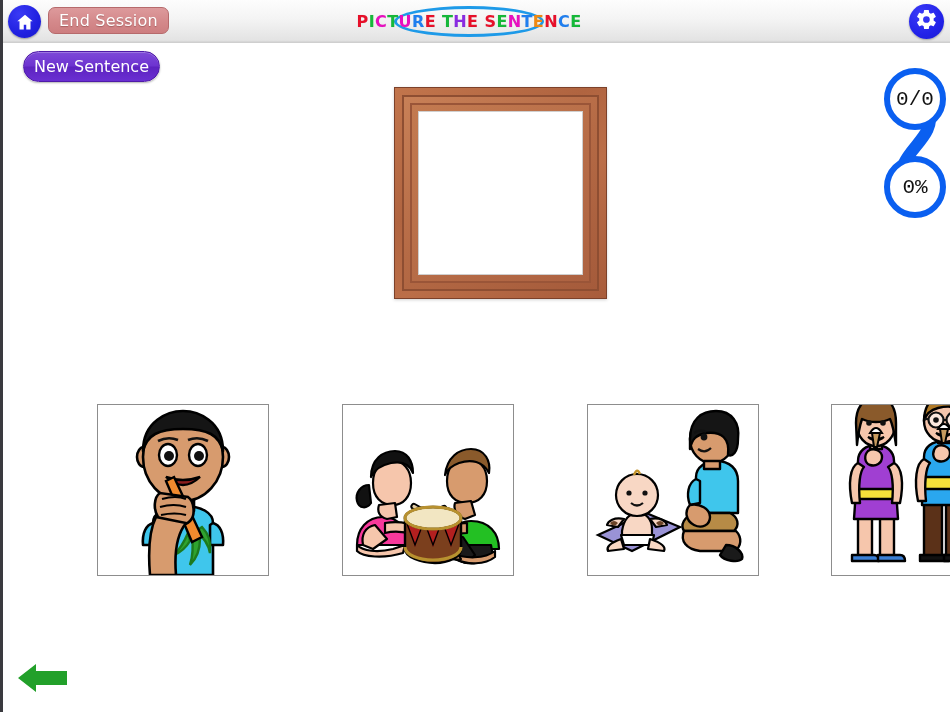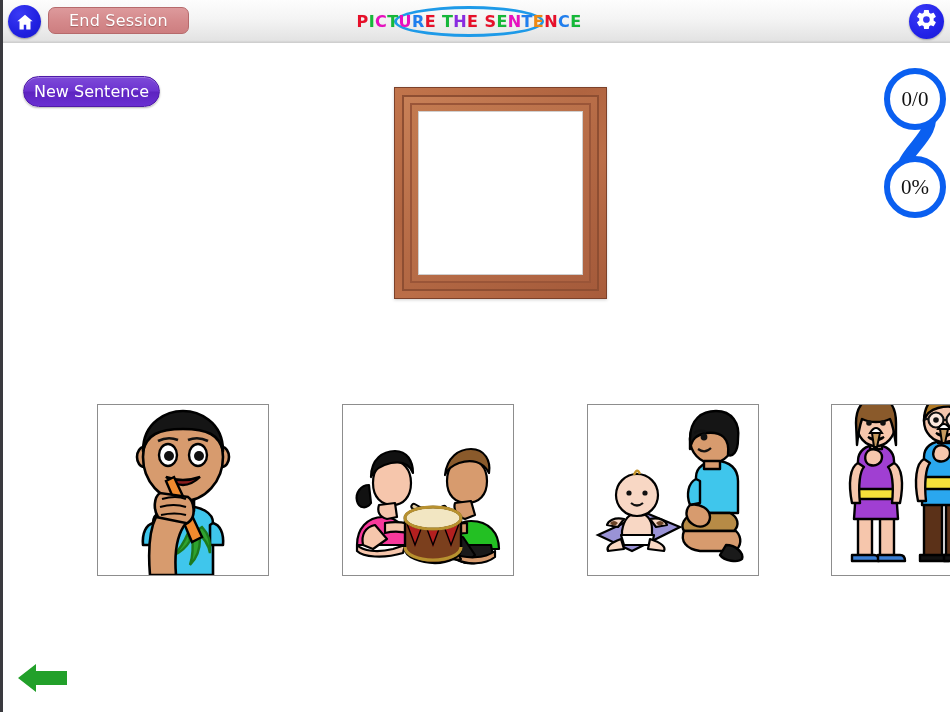--- a/index.html
+++ b/index.html
@@ -26,21 +26,21 @@
   }
   .home-btn{
     position:absolute;left:5px;top:5px;width:33px;height:33px;border-radius:50%;
     background:radial-gradient(circle at 35% 28%, #3a3af5 0%, #2020e0 60%, #1818c8 100%);
     box-shadow:0 1px 2px rgba(0,0,0,.35);
     display:flex;align-items:center;justify-content:center;cursor:pointer;
   }
   .home-btn svg{display:block;}
   .end-session{
     position:absolute;left:45px;top:7px;height:27px;
-    padding:0 20px;
+    padding:0 10px;
     display:flex;align-items:center;justify-content:center;
     background:linear-gradient(to bottom,#dd9a9c 0%,#d58a8c 50%,#cd7e80 100%);
     border:1px solid #b66a6c;border-radius:7px;
     color:#ffffff;font-size:16px;letter-spacing:.2px;
     text-shadow:0 1px 1px rgba(120,60,60,.5);
     cursor:pointer;box-sizing:border-box;
     font-family:"DejaVu Sans", sans-serif;
   }
   .title-wrap{
     position:absolute;left:391px;top:6px;width:150px;height:31px;
@@ -59,41 +59,41 @@
   .title-text span{ -webkit-text-stroke:.3px rgba(0,0,0,.08); }
   .gear-btn{
     position:absolute;right:9px;top:4px;width:35px;height:35px;border-radius:50%;
     background:radial-gradient(circle at 35% 28%, #3b3bf8 0%, #2222e8 60%, #1b1bd0 100%);
     box-shadow:0 1px 2px rgba(0,0,0,.3);
     display:flex;align-items:center;justify-content:center;cursor:pointer;
   }
 
   
   .new-sentence{
-    position:absolute;left:20px;top:76px;width:137px;height:31px;
+    position:absolute;left:20px;top:51px;width:137px;height:31px;
     border-radius:16px;
     background:linear-gradient(to bottom,#7d4ad8 0%,#6d33d0 48%,#5d23c0 52%,#6a2fd2 100%);
     border:1px solid #4f1ba8;
     color:#fff;font-size:16px;
     display:flex;align-items:center;justify-content:center;
     box-shadow:0 1px 2px rgba(0,0,0,.3), inset 0 1px 0 rgba(255,255,255,.25);
     cursor:pointer;box-sizing:border-box;
     font-family:"DejaVu Sans", sans-serif;
   }
 
   
   .score-stack{ position:absolute;right:0px;top:62px;width:70px;height:170px; }
   .score-link{ position:absolute;left:0;top:0;width:70px;height:170px; }
   .score-circle{
     position:absolute;width:62px;height:62px;border-radius:50%;
     border:6px solid #0a5ff0;background:#ffffff;
     display:flex;align-items:center;justify-content:center;
     box-sizing:border-box;
     font-size:21px;color:#111;
-    font-family:Liberation Serif, serif;
+    font-family:Liberation Mono, monospace;
     z-index:3;
   }
   .score-circle.top{ left:4px;top:6px; }
   .score-circle.bottom{ left:4px;top:94px; }
 
   
   .frame{
     position:absolute;left:391px;top:87px;width:213px;height:212px;
     background:linear-gradient(145deg,#c2754c 0%,#b06440 38%,#bb6e48 60%,#a85c3b 100%);
     border:1px solid #7c412a;

